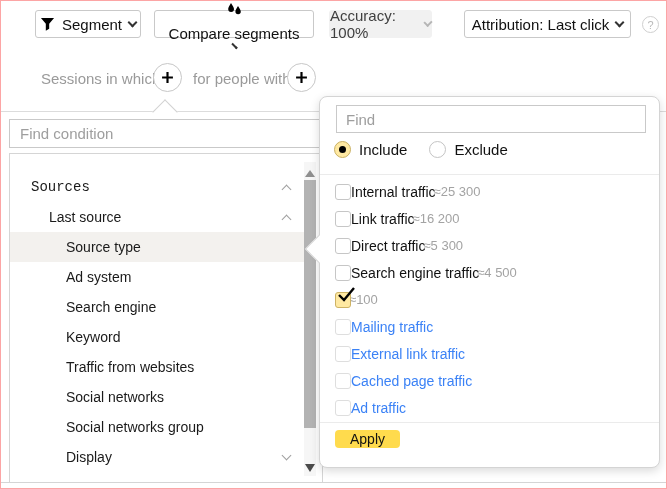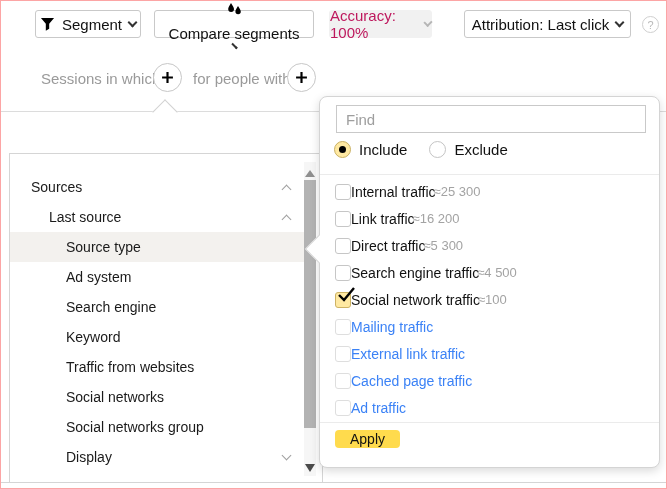--- a/index.html
+++ b/index.html
@@ -7,21 +7,21 @@
   body { font-family:"Liberation Sans", sans-serif; }
   .screen { position:relative; width:667px; height:489px; background:#fff;
             border:1px solid #fca5a5; overflow:hidden; }
 
   
   .btn { position:absolute; top:9px; height:28px; display:flex; align-items:center;
          justify-content:center; gap:7px; background:#fff; border:1px solid #c9c9c9;
          border-radius:3px; font-size:15px; color:#111; cursor:pointer; }
   .btn-segment { left:34px; width:106px; }
   .btn-compare { left:153px; width:160px;flex-direction:column; }
-  .btn-accuracy { left:328px; width:103px; background:#f1f1f1; border-color:#f1f1f1; color:#be185d; }
+  .btn-accuracy { left:328px; width:103px; background:#f1f1f1; border-color:#f1f1f1; color:#404040; }
   .btn-attribution { left:463px; width:167px; }
   .chev { display:inline-block; width:7px; height:7px; border-right:2px solid #333;
           border-bottom:2px solid #333; transform:rotate(45deg); margin-top:-4px; }
   .chev.gray { border-color:#b5b5b5; }
   .help-circle { position:absolute; left:641px; top:15px; width:17px; height:17px;
           border:1px solid #cfcfcf; border-radius:50%; color:#b9b9b9; font-size:11px;
           display:flex; align-items:center; justify-content:center; }
 
   
   .gray-label { position:absolute; font-size:15px; color:#9a9a9a; }
@@ -43,21 +43,21 @@
           border:1px solid #c9c9c9; padding:0 10px; font-size:15px;
           font-family:"Liberation Sans",sans-serif; color:#222; }
   .cond-input::placeholder, .find-input::placeholder { color:#9e9e9e; opacity:1; }
 
   
   .tree-panel { position:absolute; left:8px; top:152px; width:314px; height:330px;
           border:1px solid #d5d5d5; background:#fff; padding-top:18px; }
   .tree-row { position:relative; height:30px; width:294px; display:flex; align-items:center;
           font-size:14px; color:#1a1a1a; cursor:pointer; }
   .tree-row.sel { background:#f3f1ee; }
-  .lvl1 { padding-left:21px; } .lvl2 { padding-left:39px; } .lvl3 { padding-left:56px; }
+  .lvl1 { padding-left:21px;font-family:Liberation Mono, monospace; } .lvl2 { padding-left:39px; } .lvl3 { padding-left:56px; }
   .tree-chev { position:absolute; right:14px; width:7px; height:7px;
           border-right:1.5px solid #9f9f9f; border-bottom:1.5px solid #9f9f9f; }
   .tree-chev.up { transform:rotate(-135deg); top:14px; }
   .tree-chev.down { transform:rotate(45deg); top:10px; }
 
   
   .sbar { position:absolute; right:6px; top:8px; width:12px; height:314px; background:#f6f6f6; }
   .sb-up { position:absolute; top:8px; left:1px; width:0; height:0;
           border-left:5px solid transparent; border-right:5px solid transparent;
           border-bottom:7px solid #8f8f8f; }
@@ -151,20 +151,21 @@
       <svg width="13" height="13" viewBox="0 0 12 12">
           <path d="M6 1 V11 M1 6 H11" stroke="#000" stroke-width="2" fill="none"></path>
         </svg>
     </span>
   </div>
 
   <div class="dd-top"></div>
   <div class="dd-caret"></div>
   <div class="dd-bottom"></div>
 
+  <input class="cond-input" type="text" placeholder="Find condition" style="">
 
   <div class="tree-panel">
     <div class="tree-row lvl1">
       <span>Sources</span>
       <span class="tree-chev up"></span>
     </div>
     <div class="tree-row lvl2">
       <span>Last source</span>
       <span class="tree-chev up"></span>
     </div>
@@ -239,21 +240,20 @@
         <span class="cbox"></span>
         <span>Search engine traffic</span>
         <span class="cnt">≈4 500</span>
       </div>
       <div class="opt-row">
         <span class="cbox on">
           <svg width="18" height="16" viewBox="0 0 18 16">
               <path d="M2 8 L7 13 L17 1" stroke="#000" stroke-width="2.4" fill="none"></path>
             </svg>
         </span>
-        <span>Social network traffic</span>
         <span class="cnt">≈100</span>
       </div>
       <div class="opt-row dis">
         <span class="cbox"></span>
         <span>Mailing traffic</span>
       </div>
       <div class="opt-row dis">
         <span class="cbox"></span>
         <span>External link traffic</span>
       </div>

